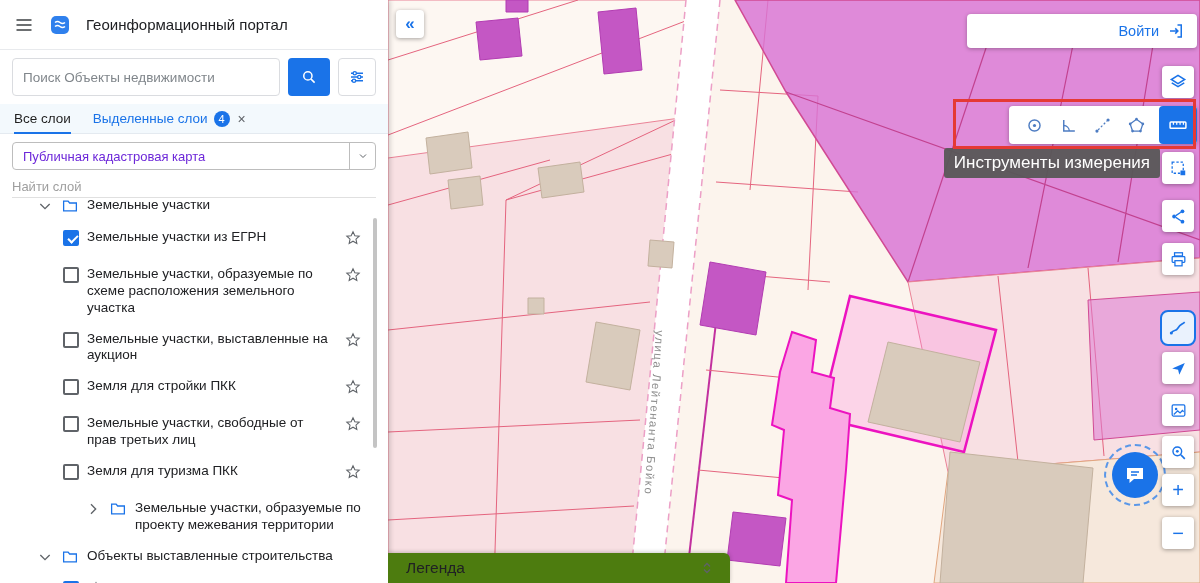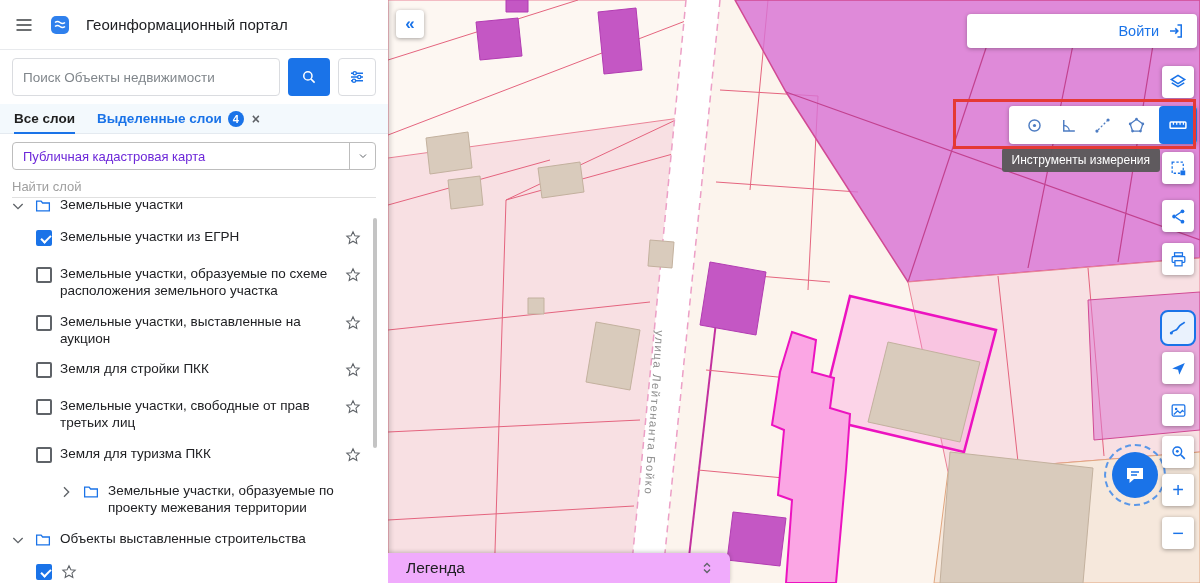--- a/index.html
+++ b/index.html
@@ -19,21 +19,21 @@
   .sb-search { display:flex; gap:8px; padding:8px 12px; align-items:center; }
   .sb-search input { flex:1; height:38px; border:1px solid #dadce0; border-radius:4px;
     font-size:13.5px; padding:0 10px; color:#202124; font-family:inherit; }
   .sb-search input::placeholder { color:#80868b; }
   .btn-search { width:42px; height:38px; background:#1a73e8; border:none;
     border-radius:4px; cursor:pointer; display:flex; align-items:center; justify-content:center; }
   .btn-filters { width:38px; height:38px; background:#fff; border:1px solid #dadce0;
     border-radius:4px; cursor:pointer; display:flex; align-items:center; justify-content:center; }
 
   .sb-tabs { height:30px; display:flex; align-items:stretch; gap:22px; padding:0 14px;
-    background:#f3f9fd; border-bottom:1px solid #e4eaf0;font-weight:bold; }
+    background:#f3f9fd; border-bottom:1px solid #e4eaf0; }
   .tab { display:flex; align-items:center; gap:6px; font-size:13.5px; cursor:pointer;
     position:relative; }
   .tab.active { color:#1f1f1f; }
   .tab.active::after { content:""; position:absolute; left:0; right:0; bottom:-1px;
     height:2px; background:#1a73e8; }
   .tab.secondary { color:#1a73e8; }
   .tab-badge { min-width:16px; height:16px; border-radius:8px; background:#1a73e8;
     color:#fff; font-size:11px; display:flex; align-items:center; justify-content:center;
     padding:0 4px; }
   .tab-close { color:#5f6368; font-size:14px; margin-left:2px; cursor:pointer; }
@@ -43,21 +43,21 @@
   .sb-select-value { flex:1; font-size:13px; color:#6d28d9; display:flex; align-items:center;
     padding:0 10px; white-space:nowrap; overflow:hidden; }
   .sb-select-caret { width:26px; border-left:1px solid #bdbdbd; display:flex;
     align-items:center; justify-content:center; }
 
   .sb-find { margin:6px 12px 0; }
   .sb-find input { width:100%; border:none; border-bottom:1px solid #e0e0e0; height:22px;
     font-size:13px; color:#202124; font-family:inherit; outline:none; }
   .sb-find input::placeholder { color:#9e9e9e; }
 
-  .layer-list { position:relative; margin-top:0; height:385px; overflow:hidden; }
+  .layer-list { position:relative; margin-top:0; height:385px; overflow:hidden;padding-left:27px; }
   .layer-row { display:flex; align-items:flex-start; gap:8px; padding:7px 26px 7px 36px;
     font-size:13.5px; color:#202124; line-height:1.25; cursor:pointer; }
   .layer-row.folder-row { padding-left:10px; }
   .layer-row.indented { padding-left:58px; }
   .layer-row.clipped { margin-top:-8px; }
   .layer-label { flex:1; }
   .cb { width:16px; height:16px; border:2px solid #5f6368; border-radius:2px;
     flex:0 0 16px; margin-top:1px; position:relative; background:#fff; }
   .cb.checked { background:#1a73e8; border-color:#1a73e8; }
   .cb.checked::after { content:""; position:absolute; left:2.5px; top:3px; width:8px;
@@ -91,36 +91,36 @@
   .measure-bar .m-ic { width:34px; height:30px; display:flex; align-items:center;
     justify-content:center; color:#4d7cc2; cursor:pointer; background:none; border:none; }
   .measure-active { margin-left:auto; width:38px; height:38px; background:#1a73e8;
     border:none; border-radius:4px; display:flex; align-items:center; justify-content:center;
     cursor:pointer; }
 
   .red-highlight { position:absolute; left:565px; top:99px; width:243px; height:50px;
     border:3px solid #e53935; z-index:6; pointer-events:none; }
 
   .measure-tooltip { position:absolute; right:40px; top:148px; background:rgba(87,87,87,.95);
-    color:#fff; font-size:12px; padding:5px 10px; border-radius:3px; z-index:5;
+    color:#fff; font-size:17px; padding:5px 10px; border-radius:3px; z-index:5;
     white-space:nowrap; }
 
   .draw-btn { position:absolute; right:4px; top:310px; width:36px; height:36px;
     background:#eaf2fd; border:2px solid #1a73e8; border-radius:8px; cursor:pointer;
     display:flex; align-items:center; justify-content:center; color:#1a73e8; z-index:4; }
 
   .zoom-btn { font-size:20px; color:#1a73e8; font-family:inherit; }
 
   .chat-btn { position:absolute; right:42px; top:452px; width:46px; height:46px;
     border-radius:50%; background:#1a73e8; border:none; cursor:pointer; z-index:4;
     display:flex; align-items:center; justify-content:center; }
   .chat-ring { position:absolute; right:34px; top:444px; width:62px; height:62px;
     border:2px dashed #5a97e8; border-radius:50%; z-index:3; pointer-events:none; }
 
-  .legend-bar { position:absolute; left:0; bottom:0; width:342px; height:30px; background:#f0abfc;
+  .legend-bar { position:absolute; left:0; bottom:0; width:342px; height:30px; background:#4d7c0f;
     border-top-right-radius:6px; box-shadow:0 -1px 4px rgba(0,0,0,.2); display:flex;
     align-items:center; padding:0 14px 0 18px; z-index:4; }
   .legend-title { font-size:15.5px; color:#202124; }
   .legend-toggle { margin-left:auto; background:none; border:none; cursor:pointer;
     display:flex; align-items:center; }
 </style>
 </head>
 <body>
 
 <div class="app">

